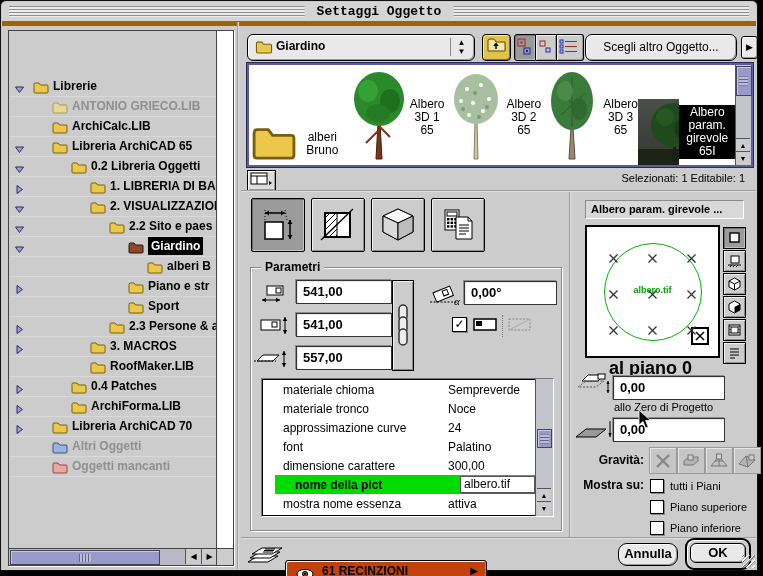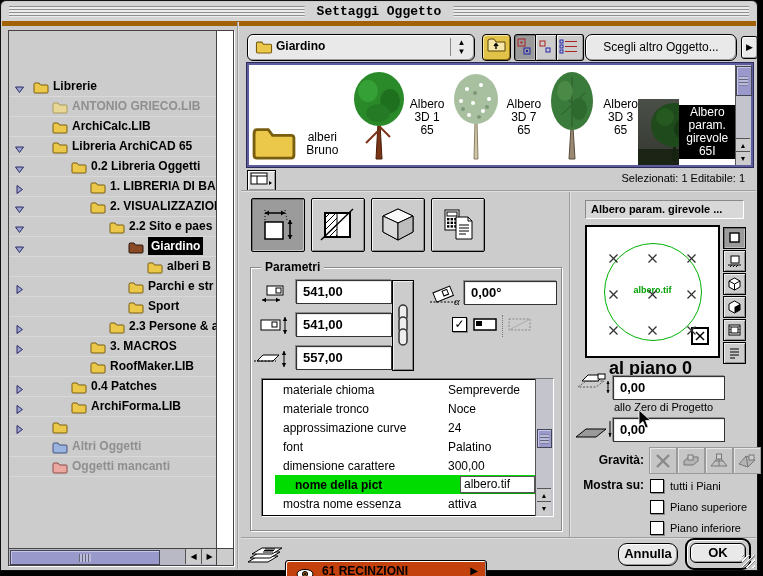--- a/index.html
+++ b/index.html
@@ -252,21 +252,21 @@
             </svg></span>
           <span class="tlabel  " style="left:158px">alberi B</span>
         </div>
         <div class="trow">
           <span class="arr"><svg width="11" height="11">
               <path d="M3,1.5 L8.5,5.5 L3,9.5 Z" fill="#9aa0d0" stroke="#2e2e66"></path>
             </svg></span>
           <span class="fold" style="left:119px"><svg width="16" height="13" viewBox="0 0 16 13">
               <path d="M1,3.5 L1,11 Q1,12 2,12 L14,12 Q15,12 15,11 L15,5 Q15,4 14,4 L7.5,4 L6,2 L2,2 Q1,2 1,3.5 Z" fill="#ecc84a" stroke="#7a5e10"></path>
             </svg></span>
-          <span class="tlabel  " style="left:139px">Parchi e str</span>
+          <span class="tlabel  " style="left:139px">Piano e str</span>
         </div>
         <div class="trow">
           <span class="fold" style="left:119px"><svg width="16" height="13" viewBox="0 0 16 13">
               <path d="M1,3.5 L1,11 Q1,12 2,12 L14,12 Q15,12 15,11 L15,5 Q15,4 14,4 L7.5,4 L6,2 L2,2 Q1,2 1,3.5 Z" fill="#ecc84a" stroke="#7a5e10"></path>
             </svg></span>
           <span class="tlabel  " style="left:139px">Sport</span>
         </div>
         <div class="trow">
           <span class="arr"><svg width="11" height="11">
               <path d="M3,1.5 L8.5,5.5 L3,9.5 Z" fill="#9aa0d0" stroke="#2e2e66"></path>
@@ -309,20 +309,21 @@
             </svg></span>
           <span class="tlabel  " style="left:82px">ArchiForma.LIB</span>
         </div>
         <div class="trow">
           <span class="arr"><svg width="11" height="11">
               <path d="M3,1.5 L8.5,5.5 L3,9.5 Z" fill="#9aa0d0" stroke="#2e2e66"></path>
             </svg></span>
           <span class="fold" style="left:43px"><svg width="16" height="13" viewBox="0 0 16 13">
               <path d="M1,3.5 L1,11 Q1,12 2,12 L14,12 Q15,12 15,11 L15,5 Q15,4 14,4 L7.5,4 L6,2 L2,2 Q1,2 1,3.5 Z" fill="#ecc84a" stroke="#7a5e10"></path>
             </svg></span>
+          <span class="tlabel  " style="left:63px">Libreria ArchiCAD 70</span>
         </div>
         <div class="trow">
           <span class="fold" style="left:43px"><svg width="16" height="13" viewBox="0 0 16 13">
               <path d="M1,3.5 L1,11 Q1,12 2,12 L14,12 Q15,12 15,11 L15,5 Q15,4 14,4 L7.5,4 L6,2 L2,2 Q1,2 1,3.5 Z" fill="#9ab4e0" stroke="#44507a"></path>
             </svg></span>
           <span class="tlabel gray " style="left:63px">Altri Oggetti</span>
         </div>
         <div class="trow">
           <span class="fold" style="left:43px"><svg width="16" height="13" viewBox="0 0 16 13">
               <path d="M1,3.5 L1,11 Q1,12 2,12 L14,12 Q15,12 15,11 L15,5 Q15,4 14,4 L7.5,4 L6,2 L2,2 Q1,2 1,3.5 Z" fill="#eaa8a0" stroke="#8a4a44"></path>
@@ -420,21 +421,21 @@
                 <circle cx="38" cy="40" r="2"></circle>
                 <circle cx="24" cy="44" r="2"></circle>
               </g>
               <g fill="#7e987a">
                 <circle cx="30" cy="22" r="2"></circle>
                 <circle cx="18" cy="38" r="2"></circle>
                 <circle cx="42" cy="36" r="2"></circle>
                 <circle cx="34" cy="46" r="2"></circle>
               </g>
             </svg></span>
-          <div class="blabel ">Albero 3D 7 65</div>
+          <div class="blabel ">Albero 3D 2 65</div>
         </div>
         <div class="bitem">
           <span><svg width="62" height="90">
               <path d="M30,56 L28,88 L34,88 L32,56 Z" fill="#9a8a74" stroke="#5a4c3a"></path>
               <ellipse cx="31" cy="30" rx="21" ry="29" fill="#3a7a3a"></ellipse>
               <path d="M31,6 L31,56 M18,20 L42,42 M44,22 L20,44" stroke="#2a5a2a" fill="none"></path>
               <ellipse cx="24" cy="20" rx="8" ry="10" fill="#4a8a46"></ellipse>
               <ellipse cx="38" cy="38" rx="8" ry="11" fill="#2e6a2e"></ellipse>
             </svg></span>
           <div class="blabel ">Albero 3D 3 65</div>

